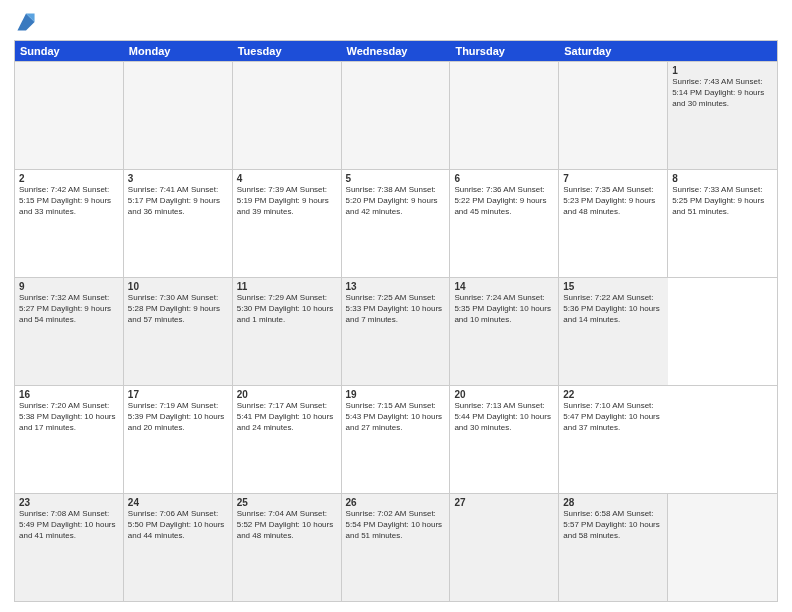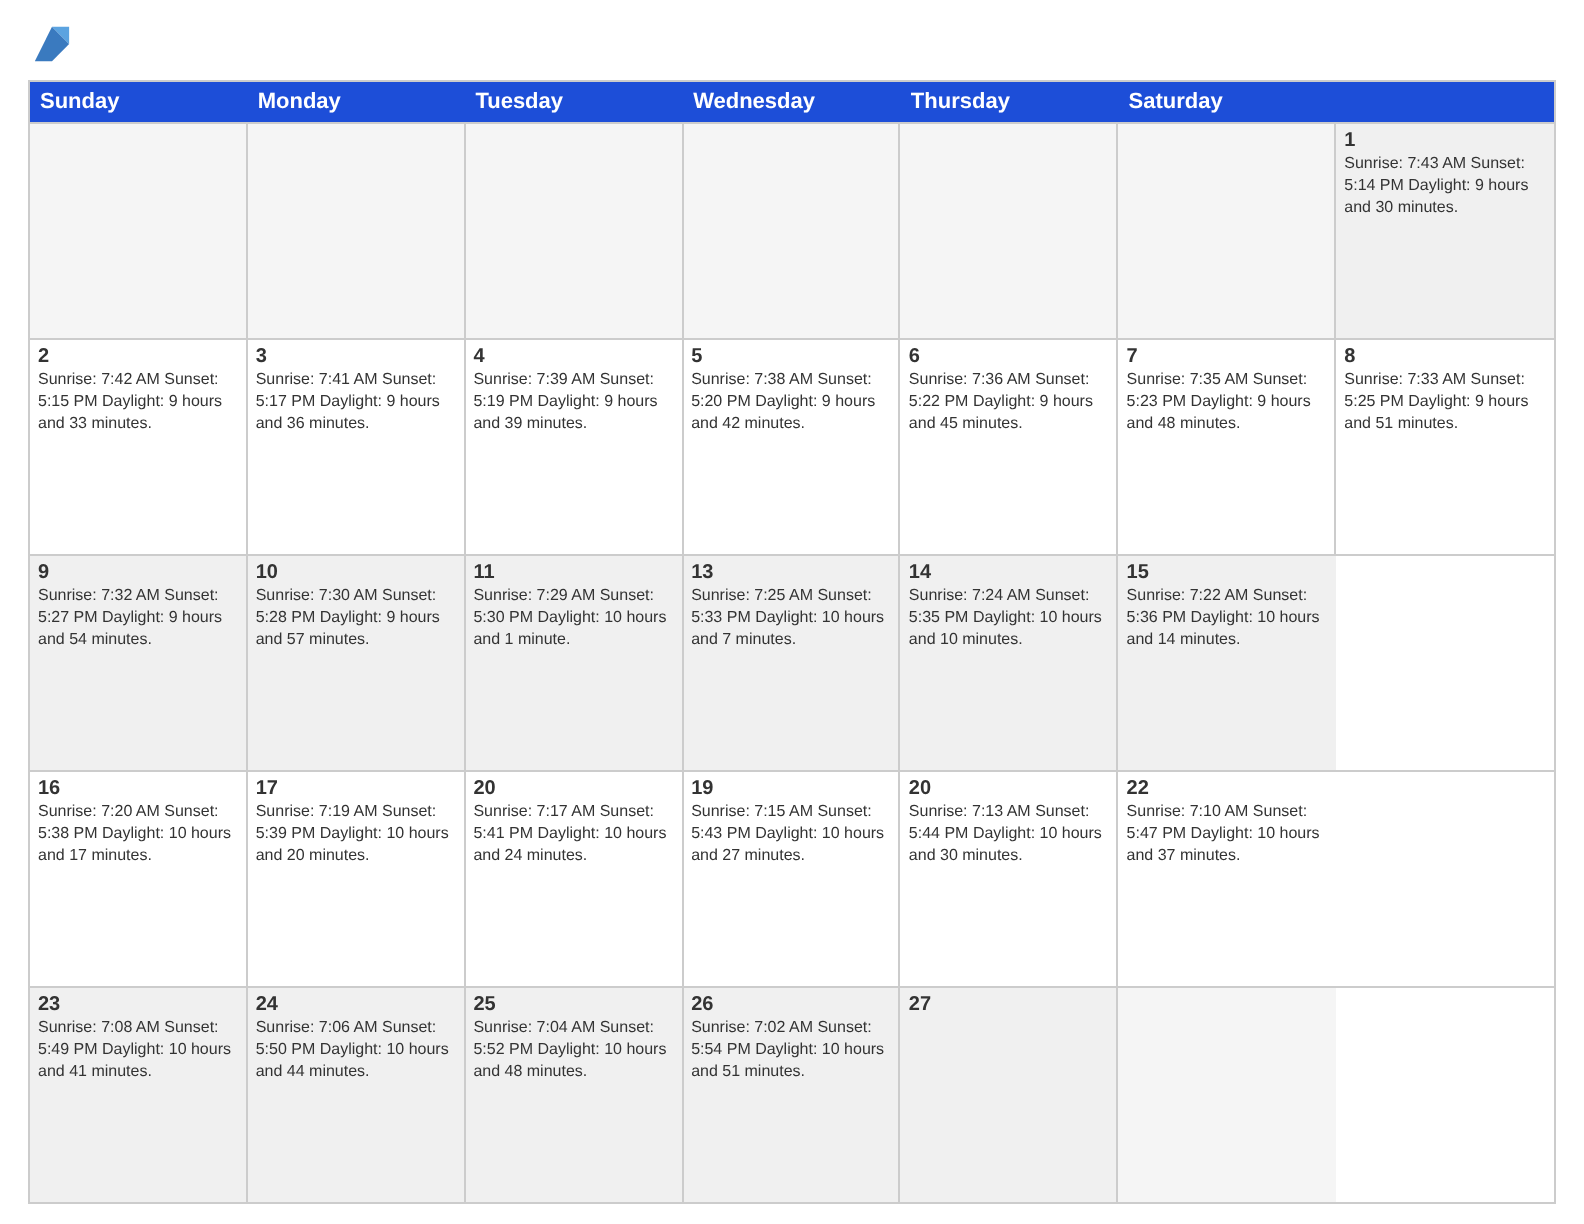--- a/index.html
+++ b/index.html
@@ -304,17 +304,23 @@
           </div>
           <div class="cal-cell shaded">
             <span class="day-num">26</span>
             <div class="day-info">Sunrise: 7:02 AM
 Sunset: 5:54 PM
 Daylight: 10 hours and 51 minutes.</div>
           </div>
           <div class="cal-cell shaded">
             <span class="day-num">27</span>
           </div>
+          <div class="cal-cell shaded">
+            <span class="day-num">28</span>
+            <div class="day-info">Sunrise: 6:58 AM
+Sunset: 5:57 PM
+Daylight: 10 hours and 58 minutes.</div>
+          </div>
           <div class="cal-cell empty"></div>
         </div>
       </div>
   </div>
 </div>
 
 </body></html>

